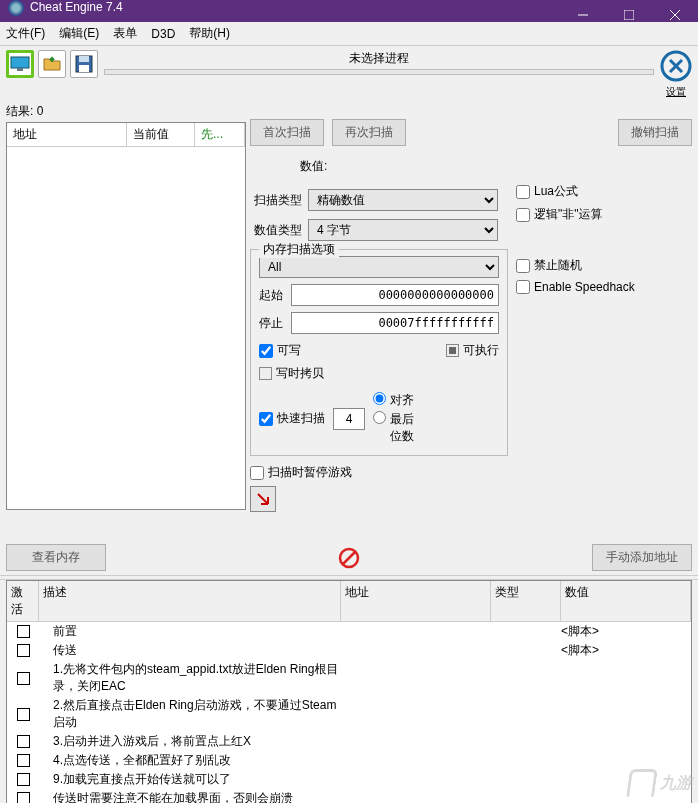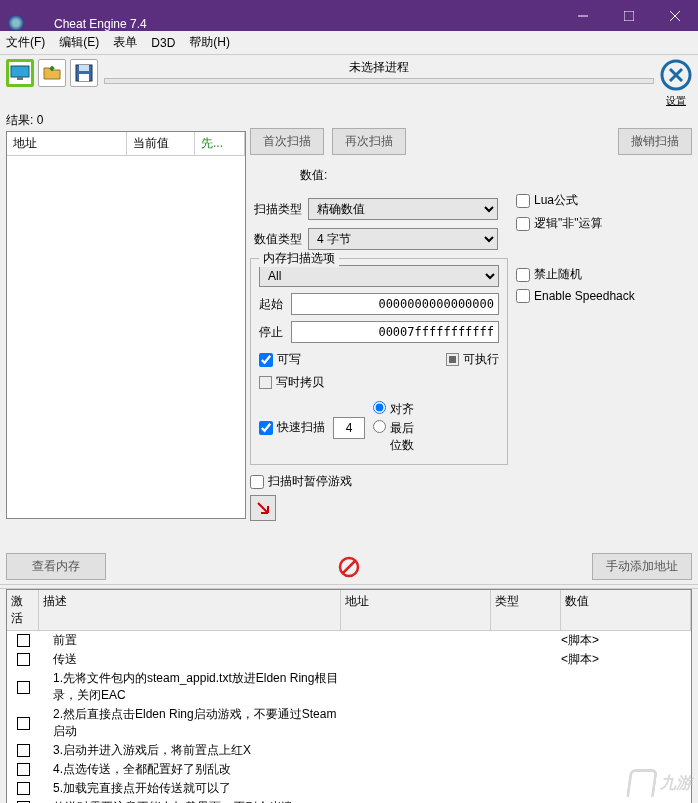--- a/index.html
+++ b/index.html
@@ -1,18 +1,18 @@
 <!DOCTYPE html>
 <html><head>
 <meta charset="utf-8">
 <style>
 * { box-sizing: border-box; margin: 0; padding: 0; font-family: "Microsoft YaHei", SimSun, sans-serif; font-size: 12px; }
 body { background: #f0f0f0; width: 698px; height: 803px; overflow: hidden; position: relative; }
 
-.titlebar { background: #5b2e7e; color: #fff; height: 31px; display: flex; align-items: flex-end; padding-left: 8px; gap: 24px; }
+.titlebar { background: #5b2e7e; color: #fff; height: 22px; display: flex; align-items: flex-start; padding-left: 8px; }
 .titlebar .icon { width: 16px; height: 16px; border-radius: 50%; background: radial-gradient(circle,#8bc 30%,#248 70%); margin-right: 6px; }
 .titlebar .title { flex: 1; }
 .titlebar .btns { display: flex; }
 .titlebar .btn { width: 46px; height: 30px; display: flex; align-items: center; justify-content: center; }
 .titlebar svg { stroke: #fff; stroke-width: 1; fill: none; }
 
 .menubar { background: #f0f0f0; height: 24px; display: flex; align-items: center; padding: 0 6px; gap: 14px; border-bottom: 1px solid #ccc; }
 .menubar span { cursor: default; }
 
 .toolbar-row { display: flex; align-items: flex-start; padding: 4px 6px 2px; }
@@ -344,21 +344,21 @@
         </div>
         <div class="td-desc">4.点选传送，全都配置好了别乱改</div>
         <div class="td-addr"></div>
         <div class="td-type"></div>
         <div class="td-val"></div>
       </div>
       <div class="tr">
         <div class="td-chk">
           <div class="cb"></div>
         </div>
-        <div class="td-desc">5.加载完直接点开始传送就可以了</div>
+        <div class="td-desc">9.加载完直接点开始传送就可以了</div>
         <div class="td-addr"></div>
         <div class="td-type"></div>
         <div class="td-val"></div>
       </div>
       <div class="tr">
         <div class="td-chk">
           <div class="cb"></div>
         </div>
         <div class="td-desc">传送时需要注意不能在加载界面，否则会崩溃</div>
         <div class="td-addr"></div>

